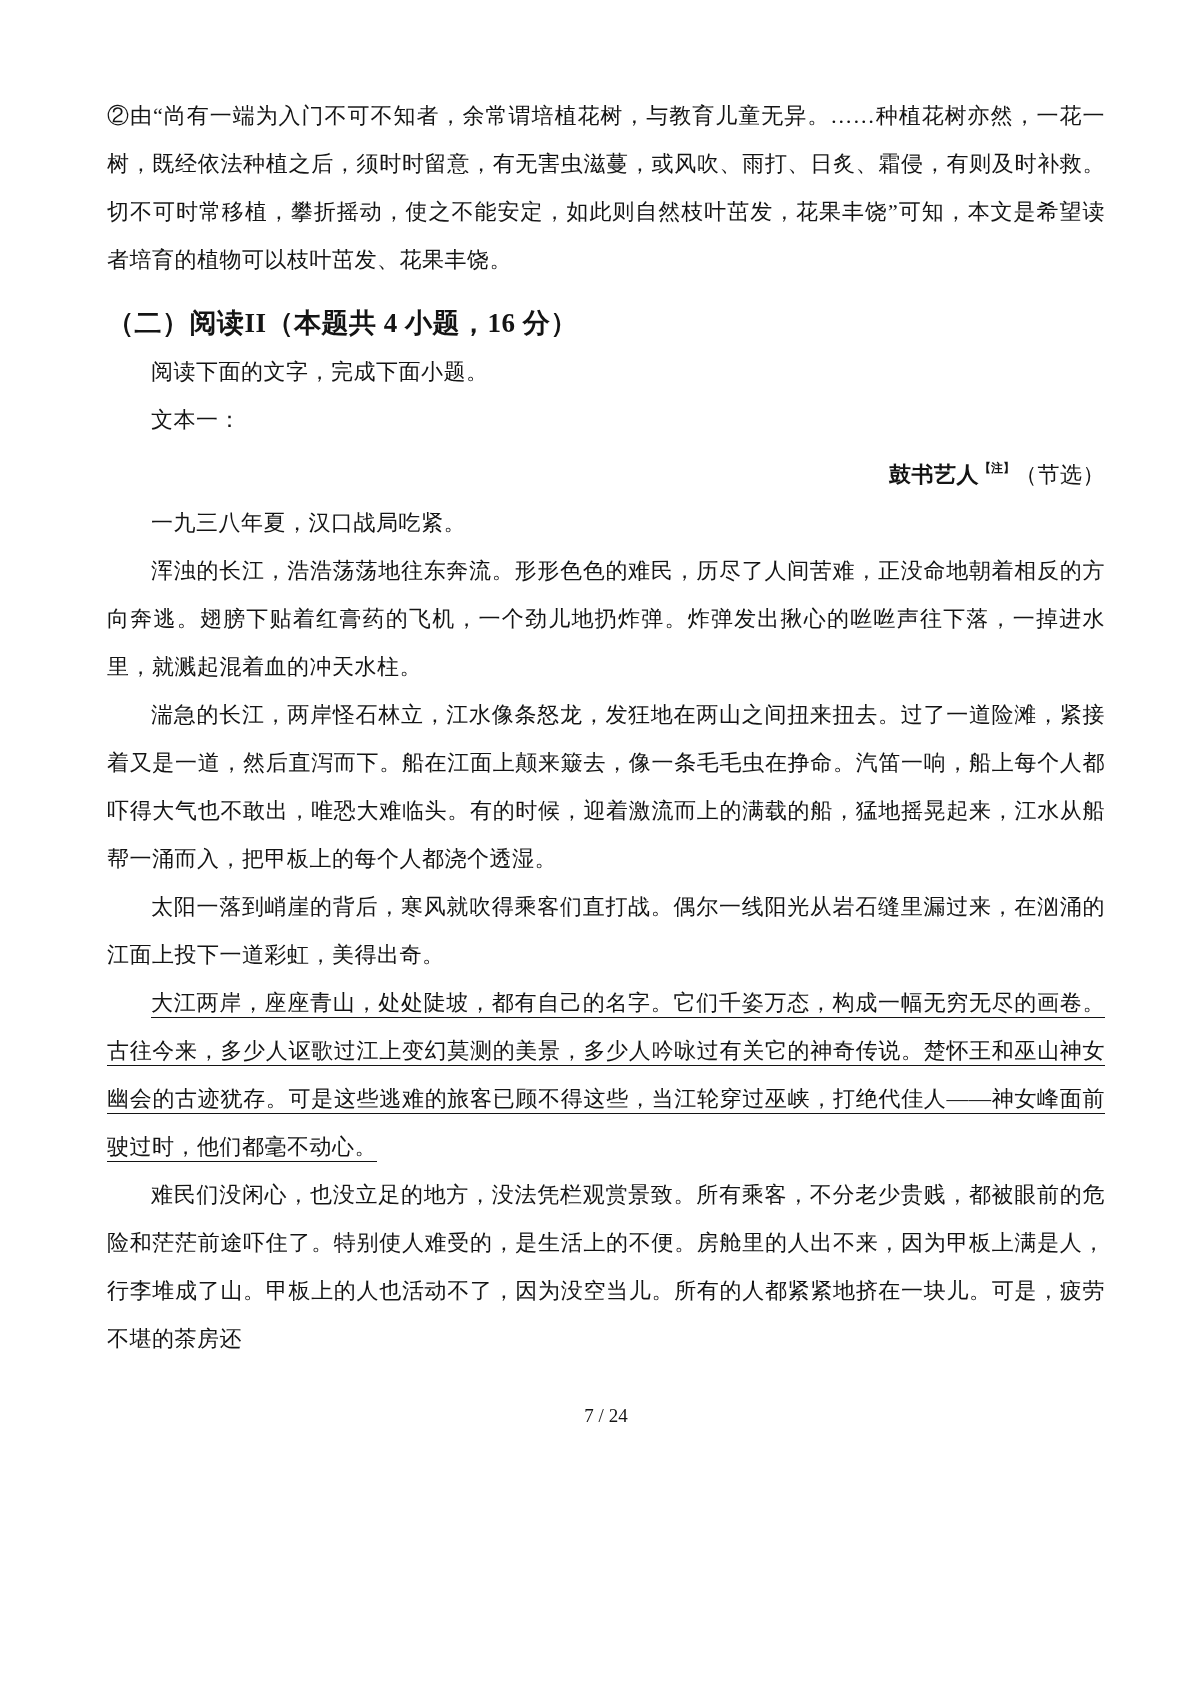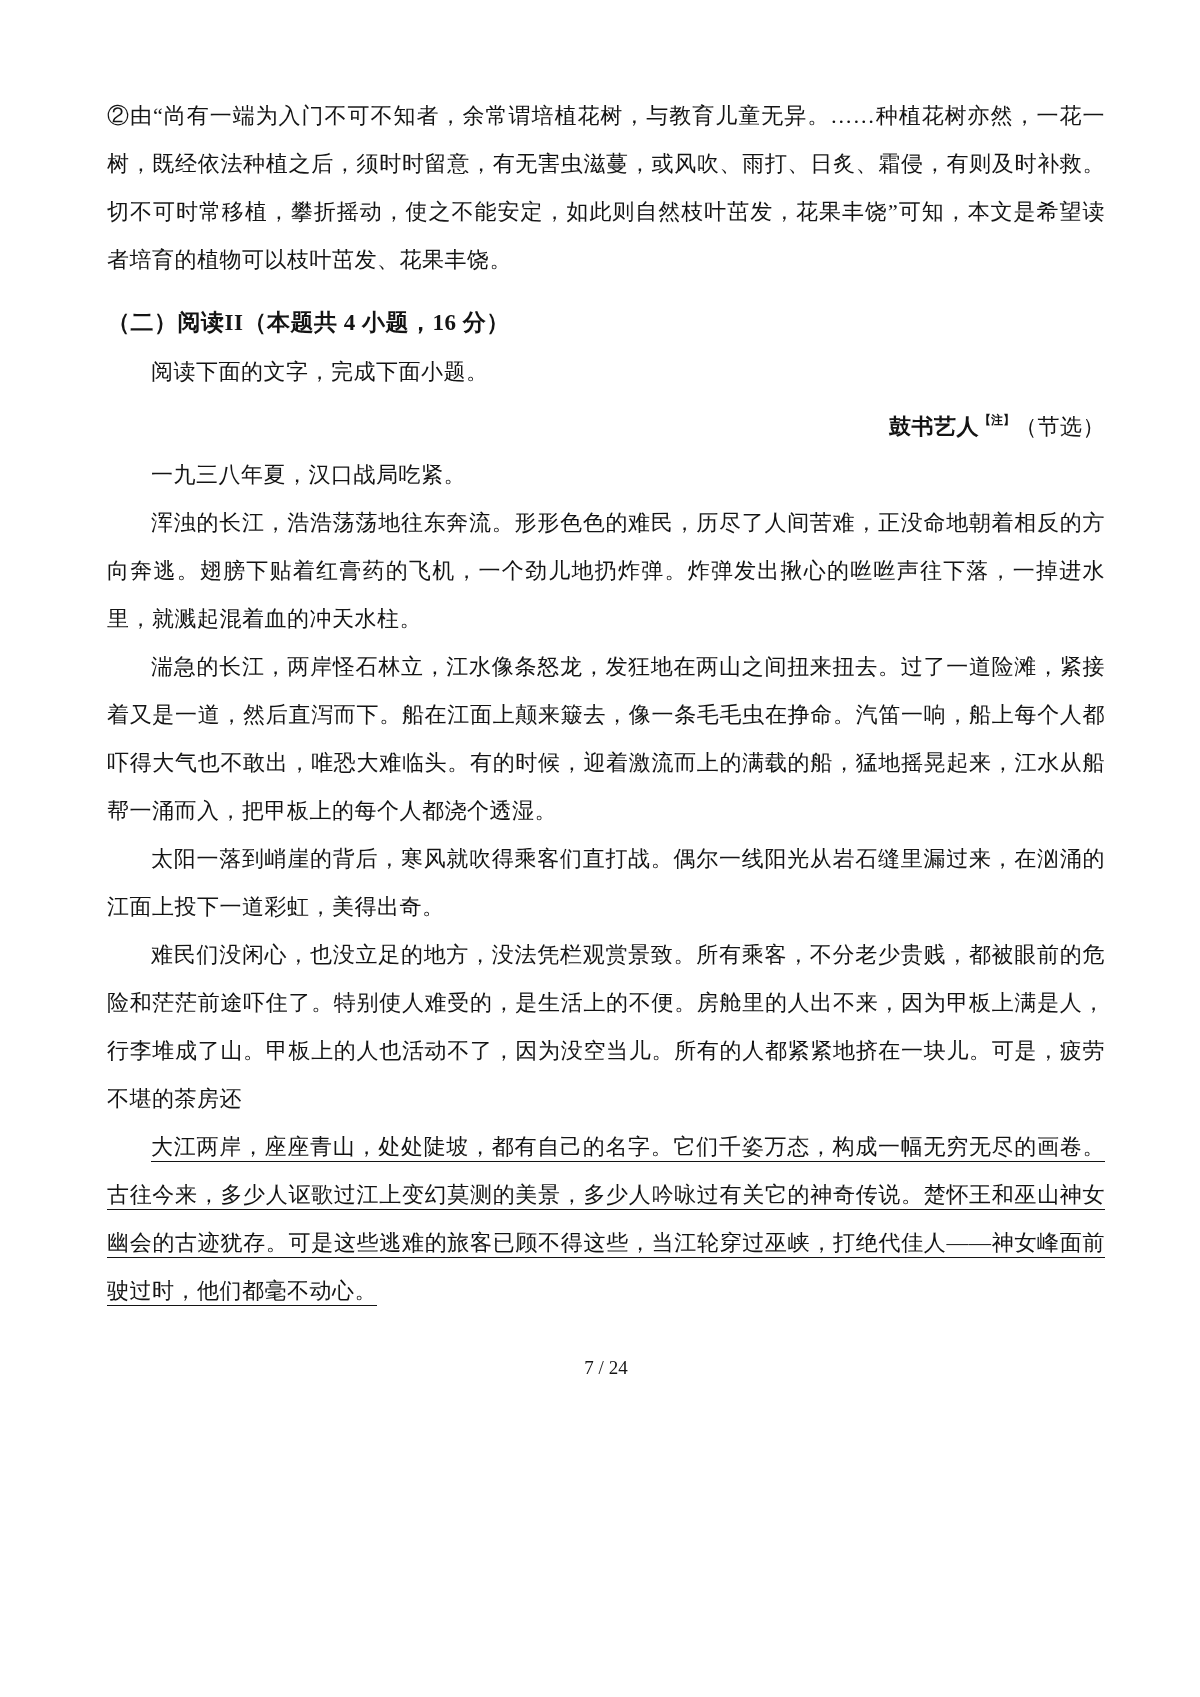--- a/index.html
+++ b/index.html
@@ -27,21 +27,21 @@
     letter-spacing: 0.5px;
   }
   .indent2 { text-indent: 2em; }
   .underlined {
     text-decoration: underline;
     text-underline-offset: 7px;
     text-decoration-thickness: 1.2px;
   }
   .section-heading {
     margin: 14px 0 0 0;
-    font-size: 23px;
+    font-size: 27px;
     font-weight: bold;
     line-height: 50px;
     letter-spacing: 0.5px;
   }
   .center-line {
     margin: 0;
     text-align: right;
     font-size: 22px;
     line-height: 48px;
     letter-spacing: 0.5px;
@@ -66,30 +66,31 @@
 <body>
 
 <div class="page">
 
   <p class="para">②由“尚有一端为入门不可不知者，余常谓培植花树，与教育儿童无异。……种植花树亦然，一花一树，既经依法种植之后，须时时留意，有无害虫滋蔓，或风吹、雨打、日炙、霜侵，有则及时补救。切不可时常移植，攀折摇动，使之不能安定，如此则自然枝叶茁发，花果丰饶”可知，本文是希望读者培育的植物可以枝叶茁发、花果丰饶。</p>
 
   <h2 class="section-heading">（二）阅读II（本题共 4 小题，16 分）</h2>
 
   <p class="para indent2">阅读下面的文字，完成下面小题。</p>
 
+  <p class="para indent2">文本一：</p>
 
   <p class="center-line">
     <span class="passage-title-main">鼓书艺人</span><span class="title-note">【注】</span><span>（节选）</span>
   </p>
 
 
   <div class="story">
       <p class="para indent2">一九三八年夏，汉口战局吃紧。</p>
       <p class="para indent2">浑浊的长江，浩浩荡荡地往东奔流。形形色色的难民，历尽了人间苦难，正没命地朝着相反的方向奔逃。翅膀下贴着红膏药的飞机，一个劲儿地扔炸弹。炸弹发出揪心的咝咝声往下落，一掉进水里，就溅起混着血的冲天水柱。</p>
       <p class="para indent2">湍急的长江，两岸怪石林立，江水像条怒龙，发狂地在两山之间扭来扭去。过了一道险滩，紧接着又是一道，然后直泻而下。船在江面上颠来簸去，像一条毛毛虫在挣命。汽笛一响，船上每个人都吓得大气也不敢出，唯恐大难临头。有的时候，迎着激流而上的满载的船，猛地摇晃起来，江水从船帮一涌而入，把甲板上的每个人都浇个透湿。</p>
       <p class="para indent2">太阳一落到峭崖的背后，寒风就吹得乘客们直打战。偶尔一线阳光从岩石缝里漏过来，在汹涌的江面上投下一道彩虹，美得出奇。</p>
+      <p class="para indent2 underlined">大江两岸，座座青山，处处陡坡，都有自己的名字。它们千姿万态，构成一幅无穷无尽的画卷。古往今来，多少人讴歌过江上变幻莫测的美景，多少人吟咏过有关它的神奇传说。楚怀王和巫山神女幽会的古迹犹存。可是这些逃难的旅客已顾不得这些，当江轮穿过巫峡，打绝代佳人——神女峰面前驶过时，他们都毫不动心。</p>
       <p class="para indent2">难民们没闲心，也没立足的地方，没法凭栏观赏景致。所有乘客，不分老少贵贱，都被眼前的危险和茫茫前途吓住了。特别使人难受的，是生活上的不便。房舱里的人出不来，因为甲板上满是人，行李堆成了山。甲板上的人也活动不了，因为没空当儿。所有的人都紧紧地挤在一块儿。可是，疲劳不堪的茶房还</p>
-      <p class="para indent2 underlined">大江两岸，座座青山，处处陡坡，都有自己的名字。它们千姿万态，构成一幅无穷无尽的画卷。古往今来，多少人讴歌过江上变幻莫测的美景，多少人吟咏过有关它的神奇传说。楚怀王和巫山神女幽会的古迹犹存。可是这些逃难的旅客已顾不得这些，当江轮穿过巫峡，打绝代佳人——神女峰面前驶过时，他们都毫不动心。</p>
     </div>
 
   <div class="footer-line">7 / 24</div>
 
 </div>
 
 </body></html>

